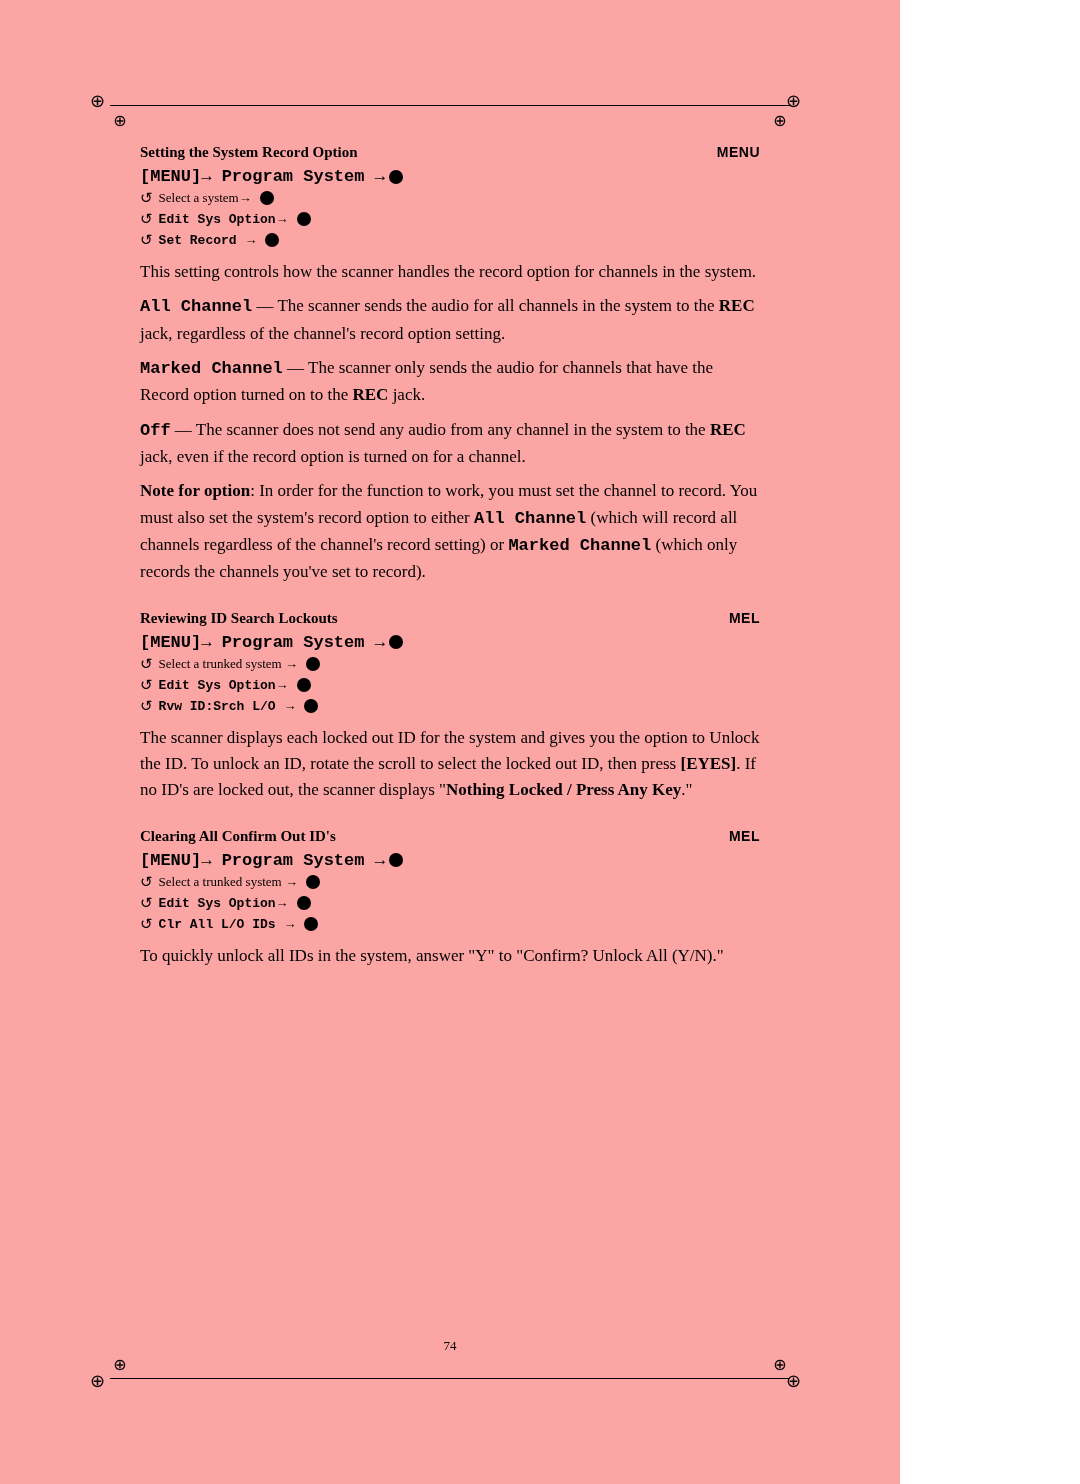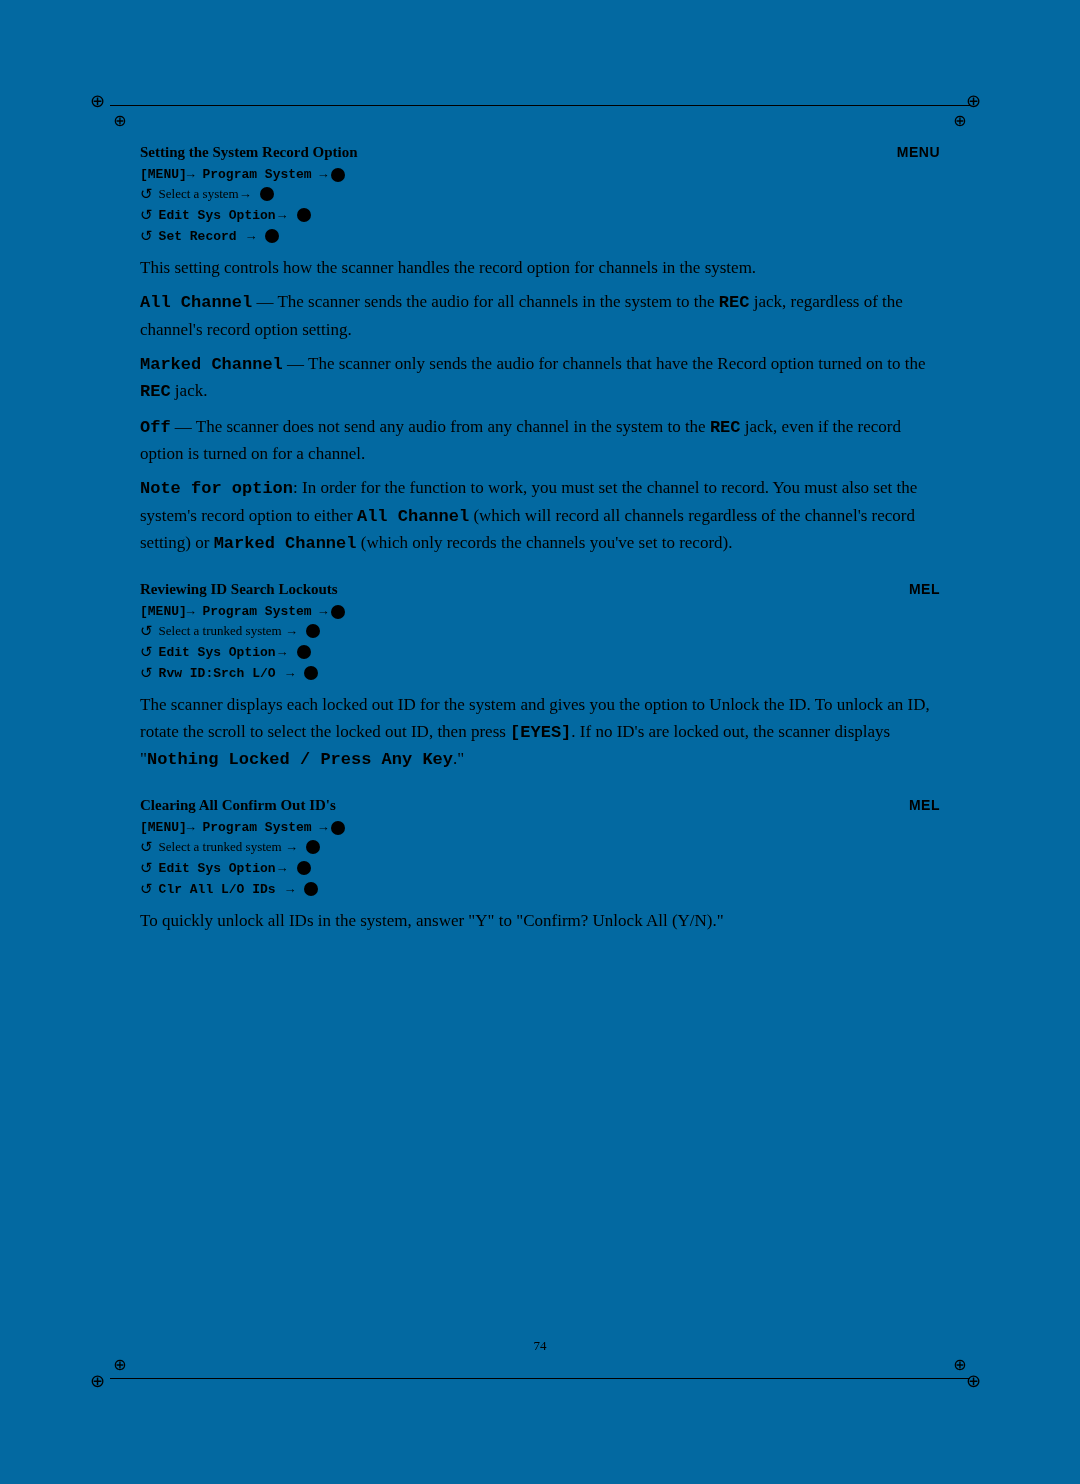--- a/index.html
+++ b/index.html
@@ -7,23 +7,23 @@
       background: #ffffff;
       font-family: 'Times New Roman', Times, serif;
       font-size: 14px;
       color: #000000;
       width: 1080px;
       min-height: 1484px;
       position: relative;
     }
 
     .page {
-      width: 1080px;
+      width: 900px;
       min-height: 1484px;
-      background: #0369a1;
+      background: #fca5a5;
       position: relative;
       padding: 120px 140px 120px 140px;
     }
 
     
     .reg-mark {
       position: absolute;
       width: 24px;
       height: 24px;
     }
@@ -75,21 +75,21 @@
     .section-tag {
       font-size: 14px;
       font-weight: bold;
       font-family: Arial, sans-serif;
       letter-spacing: 0.5px;
     }
 
     
     .nav-path {
       font-family: 'Courier New', Courier, monospace;
-      font-size: 13px;
+      font-size: 17px;
       font-weight: bold;
       margin-bottom: 3px;
       display: flex;
       align-items: center;
       gap: 2px;
     }
     .nav-circle {
       display: inline-block;
       width: 14px;
       height: 14px;
@@ -110,21 +110,21 @@
       line-height: 1.55;
       margin-top: 10px;
       margin-bottom: 8px;
     }
 
     .body-text p {
       margin-bottom: 8px;
     }
 
     .mono { font-family: 'Courier New', Courier, monospace; font-weight: bold; }
-    .bold { font-weight: bold; font-family: Liberation Mono, monospace; }
+    .bold { font-weight: bold; }
 
     .indent-row {
       display: flex;
       align-items: center;
       gap: 6px;
       margin-bottom: 3px;
       font-size: 13px;
     }
     .indent-row .rotate-icon {
       font-size: 15px;

